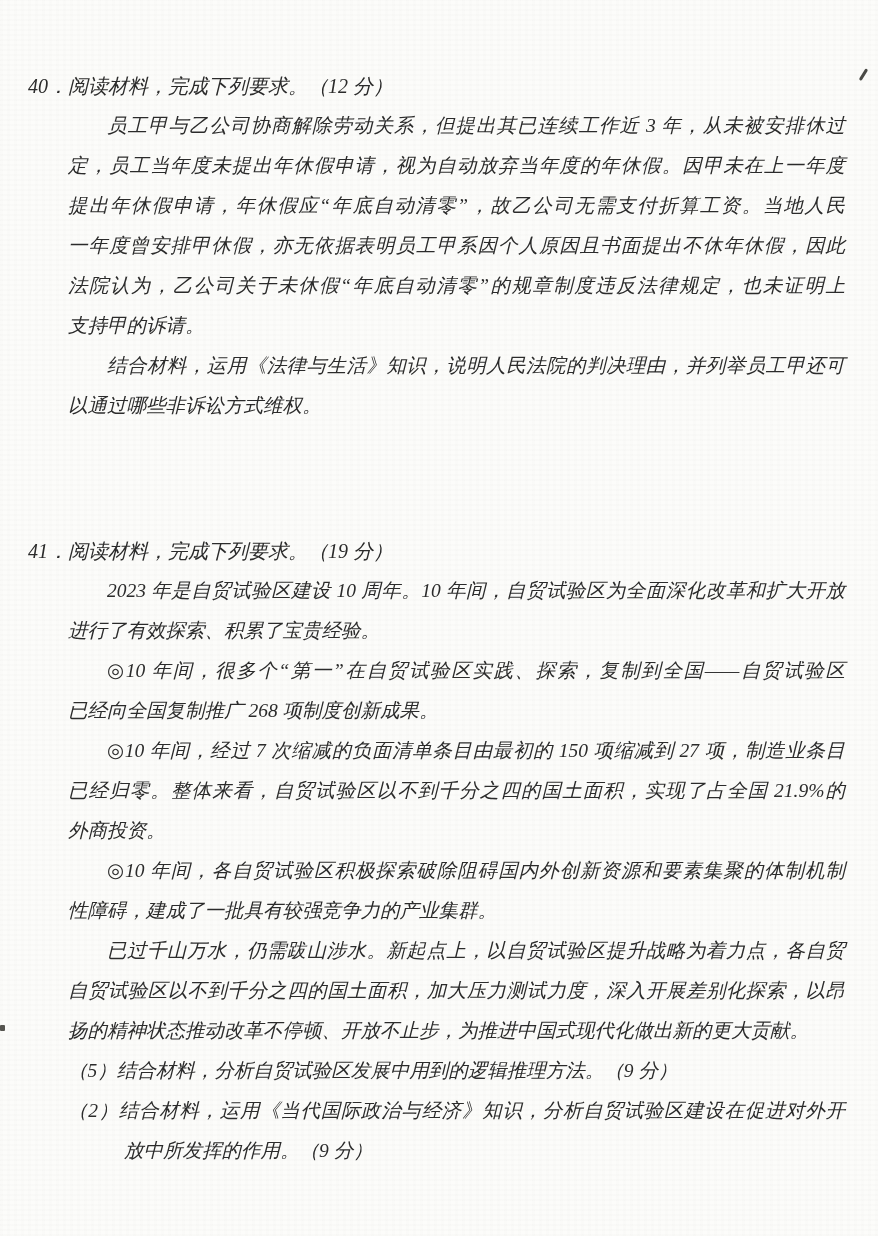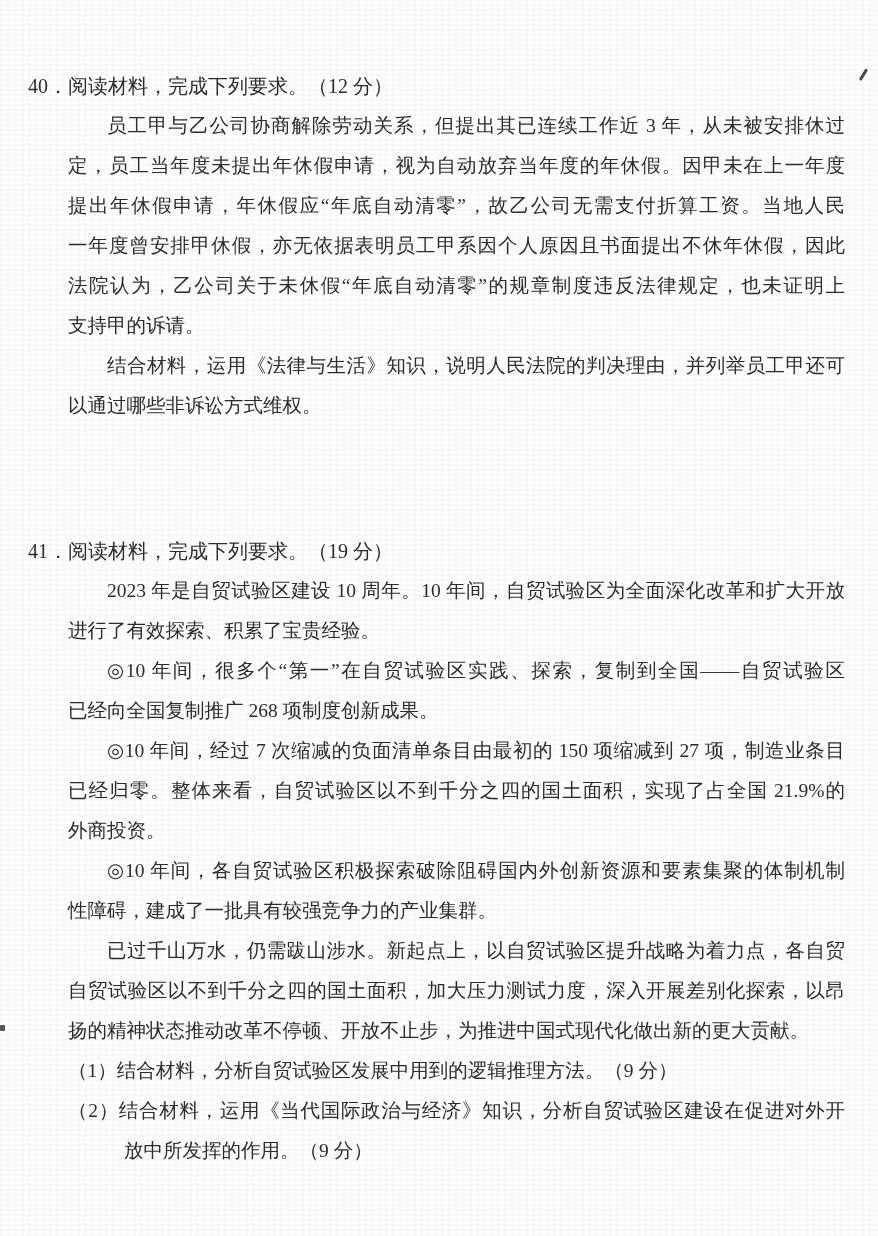--- a/index.html
+++ b/index.html
@@ -32,20 +32,21 @@
     pointer-events: none;
   }
   .line {
     position: relative;
     height: 40px;
     line-height: 40px;
     font-size: 19.5px;
     white-space: normal;
     text-align: justify;
     overflow: visible;
+    font-style: italic;
   }
   .fill {
     text-align: justify;
     text-align-last: justify;
     text-justify: inter-character;
   }
   .indent {
     text-indent: 2em;
   }
   .hang {
@@ -112,21 +113,21 @@
     <div class="line indent fill">◎10 年间，很多个“第一”在自贸试验区实践、探索，复制到全国——自贸试验区</div>
     <div class="line">已经向全国复制推广 268 项制度创新成果。</div>
     <div class="line indent fill">◎10 年间，经过 7 次缩减的负面清单条目由最初的 150 项缩减到 27 项，制造业条目</div>
     <div class="line fill">已经归零。整体来看，自贸试验区以不到千分之四的国土面积，实现了占全国 21.9%的</div>
     <div class="line">外商投资。</div>
     <div class="line indent fill">◎10 年间，各自贸试验区积极探索破除阻碍国内外创新资源和要素集聚的体制机制</div>
     <div class="line">性障碍，建成了一批具有较强竞争力的产业集群。</div>
     <div class="line indent fill">已过千山万水，仍需跋山涉水。新起点上，以自贸试验区提升战略为着力点，各自贸</div>
     <div class="line fill">自贸试验区以不到千分之四的国土面积，加大压力测试力度，深入开展差别化探索，以昂</div>
     <div class="line">扬的精神状态推动改革不停顿、开放不止步，为推进中国式现代化做出新的更大贡献。</div>
-    <div class="line">（1）结合材料，分析自贸试验区发展中用到的逻辑推理方法。（9 分）</div>
+    <div class="line">（5）结合材料，分析自贸试验区发展中用到的逻辑推理方法。（9 分）</div>
     <div class="line fill">（2）结合材料，运用《当代国际政治与经济》知识，分析自贸试验区建设在促进对外开</div>
     <div class="line hang">放中所发挥的作用。（9 分）</div>
   </section>
 
   <div class="pen-tick"></div>
   <div class="edge-speck"></div>
 
 </div>
 
 </body></html>

